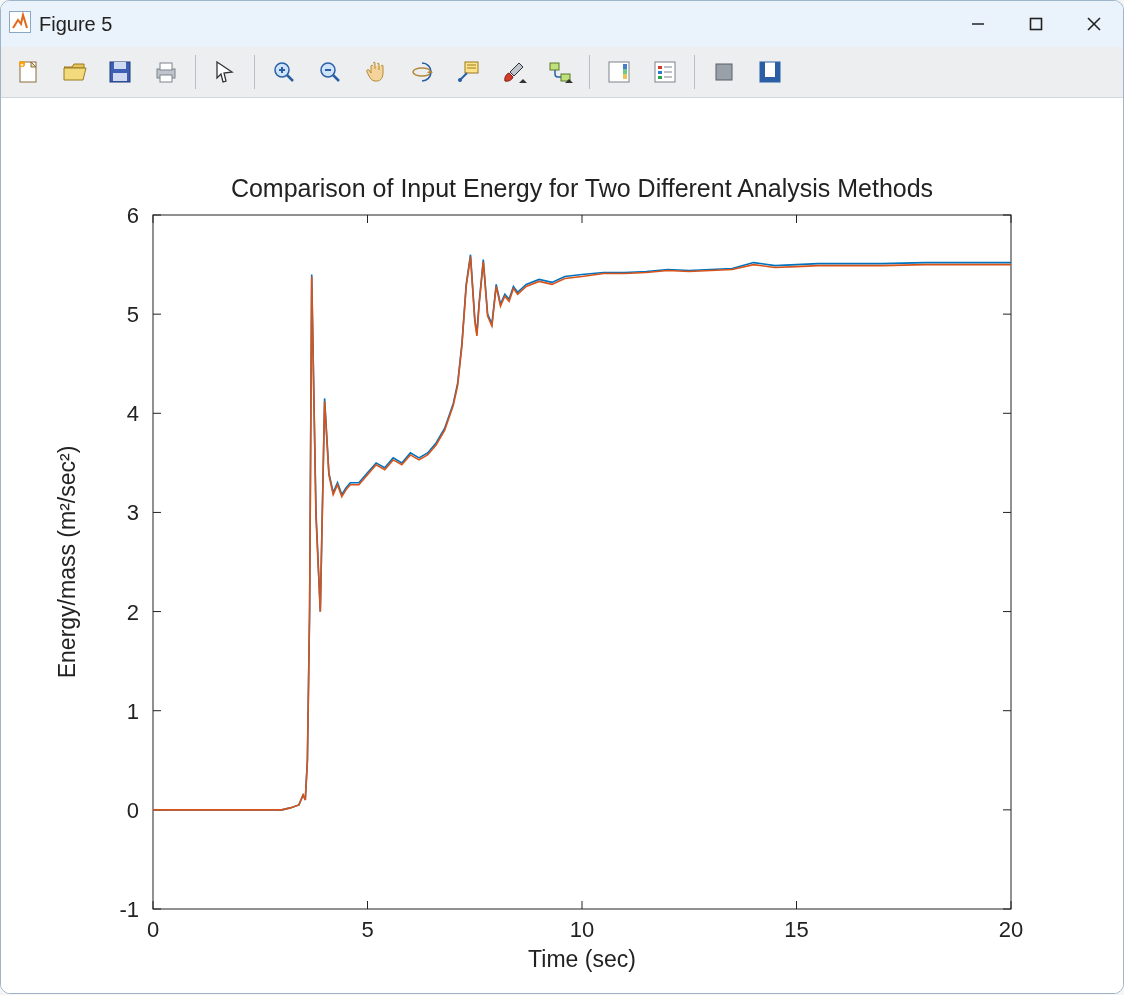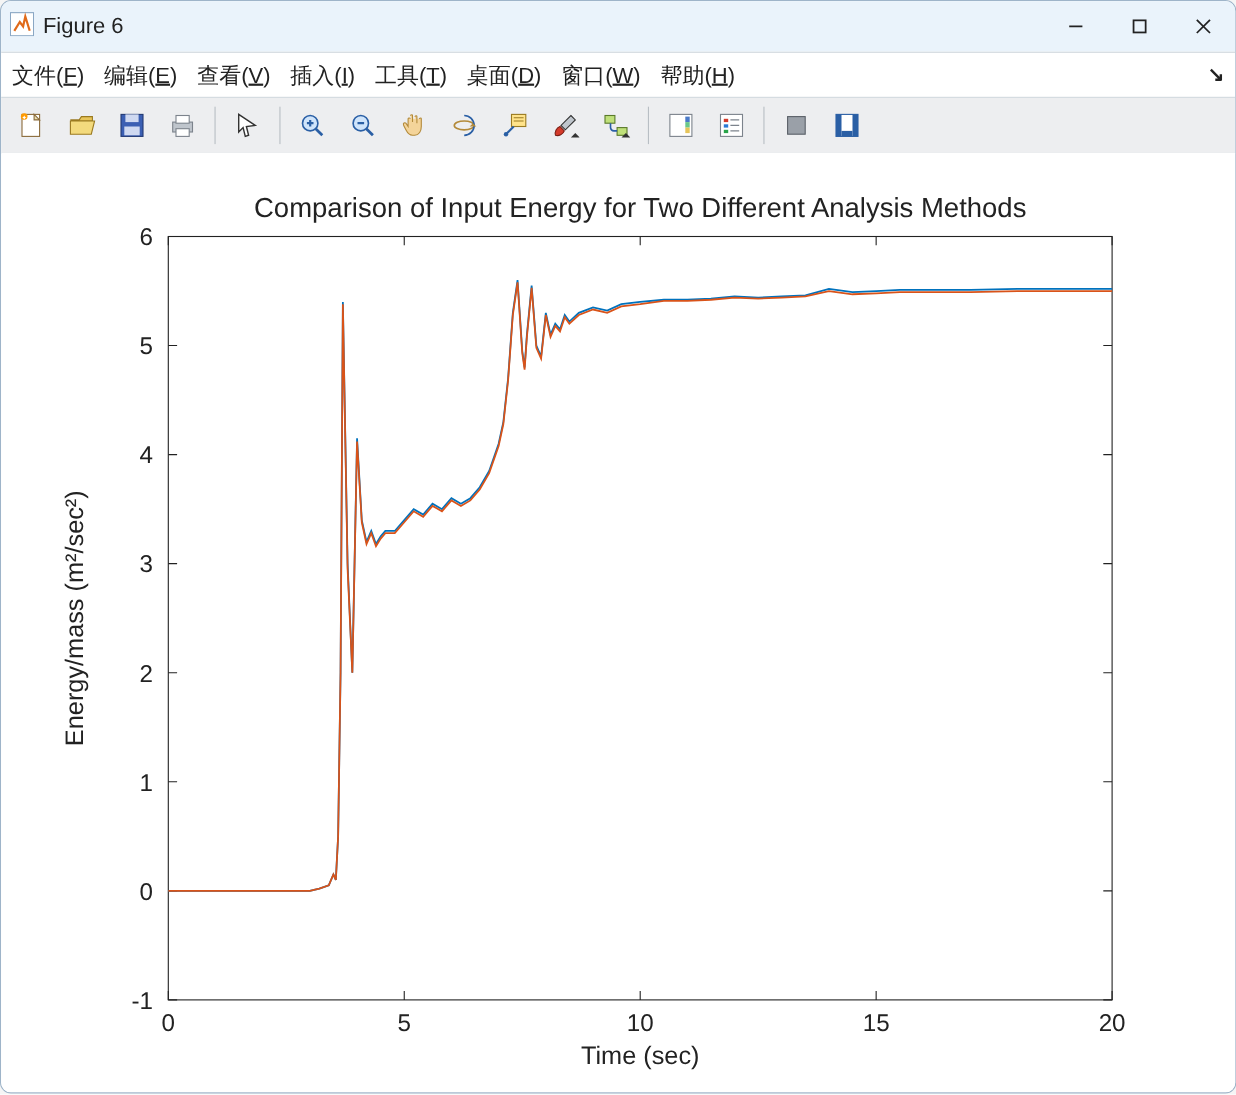--- a/index.html
+++ b/index.html
@@ -33,21 +33,21 @@
 <div class="window">
 
   <div class="titlebar">
     <div class="left">
       <span>
         <svg width="22" height="22" viewBox="0 0 22 22">
           <rect x="0.5" y="0.5" width="21" height="21" fill="#fff" stroke="#8aa7c4"></rect>
           <path d="M4 17 L9 9 L12 13 L14 4 L18 17" fill="none" stroke="#e06a1a" stroke-width="2"></path>
         </svg>
       </span>
-      <span class="title">Figure 6</span>
+      <span class="title">Figure 5</span>
     </div>
     <div class="winctrls">
       <div class="winbtn">
         <svg width="16" height="16">
             <line x1="2" y1="8" x2="14" y2="8" stroke="#222" stroke-width="1.6"></line>
           </svg>
       </div>
       <div class="winbtn">
         <svg width="16" height="16">
             <rect x="2.5" y="2.5" width="11" height="11" fill="none" stroke="#222" stroke-width="1.6"></rect>
@@ -55,32 +55,20 @@
       </div>
       <div class="winbtn">
         <svg width="16" height="16">
             <line x1="2" y1="2" x2="14" y2="14" stroke="#222" stroke-width="1.6"></line>
             <line x1="14" y1="2" x2="2" y2="14" stroke="#222" stroke-width="1.6"></line>
           </svg>
       </div>
     </div>
   </div>
 
-  <div class="menubar">
-    <span class="menuitem">文件(<u>F</u>)</span>
-    <span class="menuitem">编辑(<u>E</u>)</span>
-    <span class="menuitem">查看(<u>V</u>)</span>
-    <span class="menuitem">插入(<u>I</u>)</span>
-    <span class="menuitem">工具(<u>T</u>)</span>
-    <span class="menuitem">桌面(<u>D</u>)</span>
-    <span class="menuitem">窗口(<u>W</u>)</span>
-    <span class="menuitem">帮助(<u>H</u>)</span>
-    <span class="menuspacer"></span>
-    <span class="undock">↘</span>
-  </div>
 
   <div class="toolbar">
     <div class="tbtn">
       <svg width="26" height="26">
           <rect x="5" y="3" width="16" height="20" fill="#fff" stroke="#8a6a3a"></rect>
           <polygon points="16,3 21,8 16,8" fill="#eadfae" stroke="#8a6a3a"></polygon>
           <circle cx="7" cy="5" r="3" fill="#ff9a00"></circle>
           <text x="7" y="8" font-size="6" text-anchor="middle" fill="#fff">✦</text>
         </svg>
     </div>

